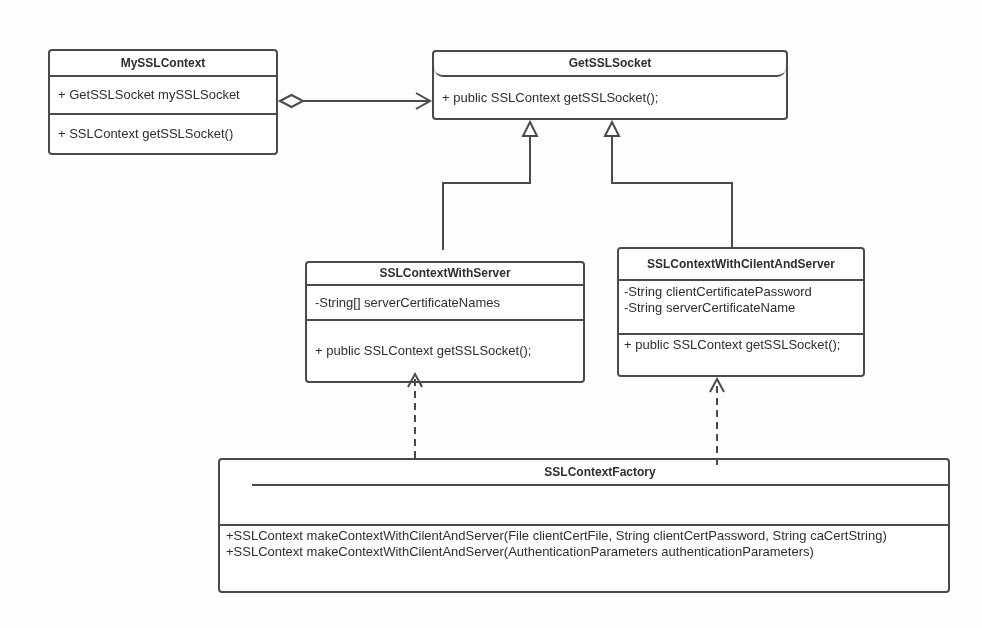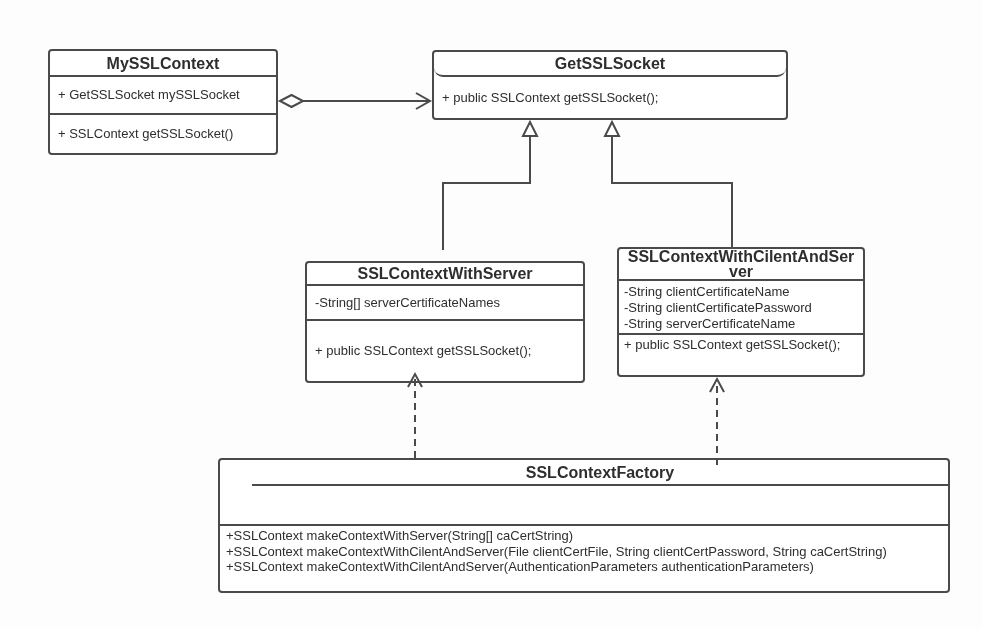--- a/index.html
+++ b/index.html
@@ -19,21 +19,21 @@
   .uml-class {
     position: absolute;
     background: #ffffff;
     border: 2px solid #4a4a4a;
     border-radius: 4px;
     box-sizing: border-box;
     z-index: 1;
   }
   .uml-title {
     font-weight: bold;
-    font-size: 16px;
+    font-size: 12px;
     text-align: center;
     border-bottom: 2px solid #4a4a4a;
     display: flex;
     align-items: center;
     justify-content: center;
     box-sizing: border-box;
     line-height: 15px;
   }
   .uml-compartment {
     box-sizing: border-box;
@@ -116,34 +116,32 @@
     <div class="uml-compartment methods vcenter">
       <span>+ public SSLContext getSSLSocket();</span>
     </div>
   </div>
 
   <div class="uml-class" id="box-clientserver">
     <div class="uml-title">
       <span class="wrapname">SSLContextWithCilentAndServer</span>
     </div>
     <div class="uml-compartment sep attrs">
-      <div>-String clientCertificateName</div>
       <div>-String clientCertificatePassword</div>
       <div>-String serverCertificateName</div>
     </div>
     <div class="uml-compartment methods">
       <div>+ public SSLContext getSSLSocket();</div>
     </div>
   </div>
 
   <div class="uml-class" id="box-factory">
     <div class="uml-title">SSLContextFactory</div>
     <div class="uml-compartment sep attrs"></div>
     <div class="uml-compartment methods">
-      <div>+SSLContext makeContextWithServer(String[] caCertString)</div>
       <div>+SSLContext makeContextWithCilentAndServer(File clientCertFile, String clientCertPassword, String caCertString)</div>
       <div>+SSLContext makeContextWithCilentAndServer(AuthenticationParameters authenticationParameters)</div>
     </div>
   </div>
 
   <svg class="connector-layer" viewBox="0 0 982 628" xmlns="http://www.w3.org/2000/svg">
     <g stroke="#4a4a4a" stroke-width="2" fill="none">
 
       
       <g>

